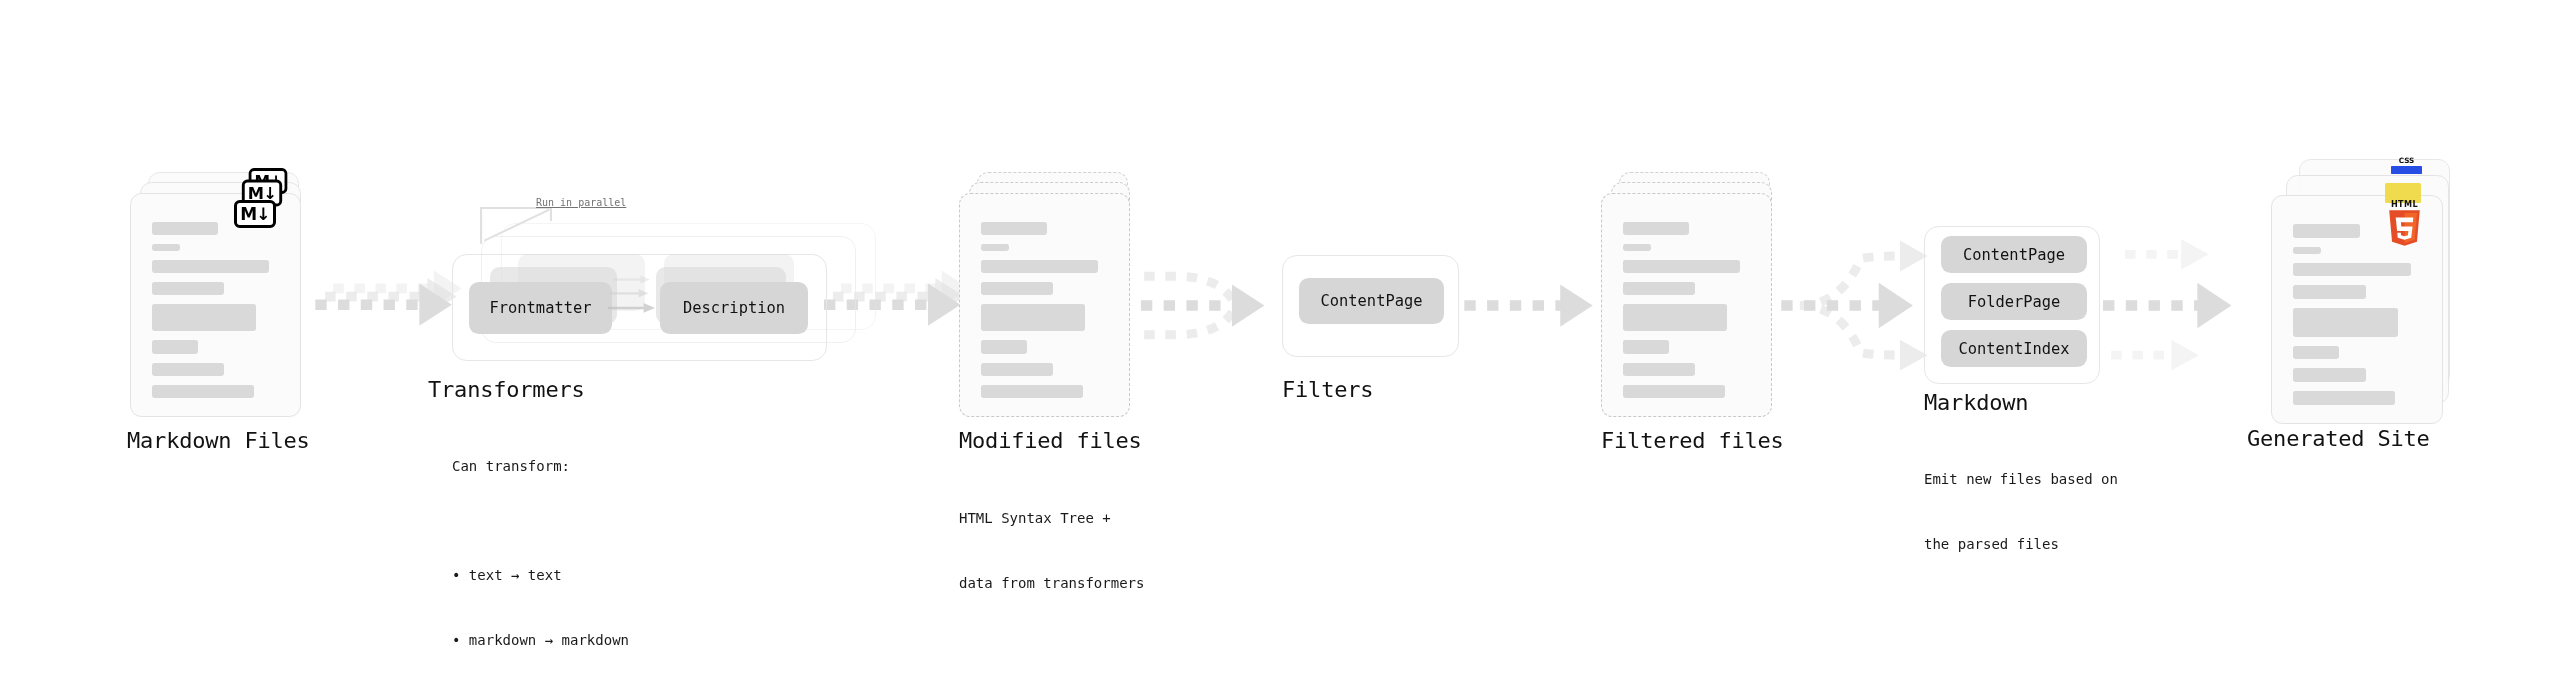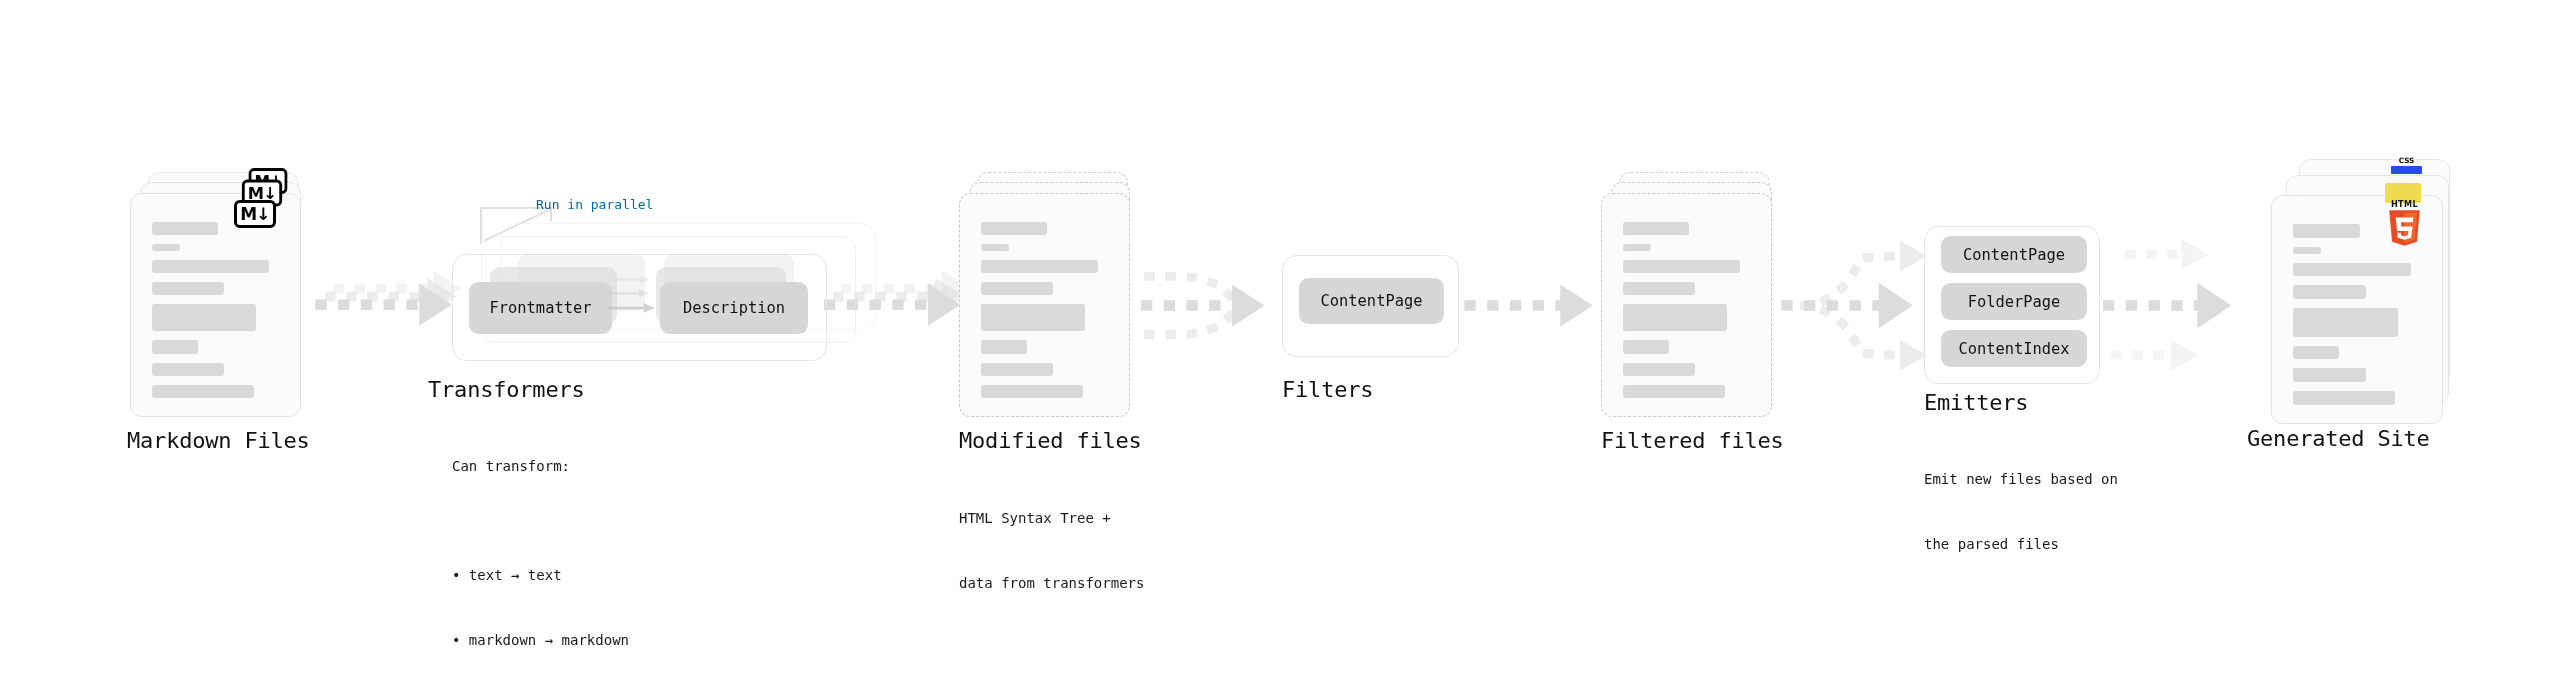--- a/index.html
+++ b/index.html
@@ -157,23 +157,24 @@
     justify-content: center;
     font-size: 15.4px;
     color: #121212;
     white-space: nowrap;
   }
   .pill.ghost2 { opacity: .30; background: #d6d6d6; }
   .pill.ghost1 { opacity: .55; background: #d6d6d6; }
 
   .parallel-note {
     position: absolute;
-    font-size: 13px;
-    color: #0369a1;
+    font-size: 10px;
+    color: #737373;
     white-space: nowrap;
+    text-decoration: underline;
   }
 
   svg.overlay {
     position: absolute;
     top: 0; left: 0;
     width: 2576px; height: 681px;
     pointer-events: none;
   }
 </style>
 </head>
@@ -398,21 +399,21 @@
     <div class="pill" style="left:1941px; top:236px; width:146px; height:37px;">
       <span>ContentPage</span>
     </div>
     <div class="pill" style="left:1941px; top:283px; width:146px; height:37px;">
       <span>FolderPage</span>
     </div>
     <div class="pill" style="left:1941px; top:330px; width:146px; height:37px;">
       <span>ContentIndex</span>
     </div>
   </div>
-  <div class="title" style="left:1924px; top:390px;">Emitters</div>
+  <div class="title" style="left:1924px; top:390px;">Markdown</div>
   <div class="subtitle" style="left:1924px; top:426px;">
     <div>Emit new files based on</div>
     <div>the parsed files</div>
   </div>
 
   <div class="node" style="left:2247px; top:159px;">
     <div class="card-stack" style="width:195px; height:260px;margin-left:24px;">
       <div class="card back2" style="left:28px; top:0px; width:151px; height:228px;"></div>
       <div class="card back1" style="left:14.6px; top:16.3px; width:163px; height:229px;"></div>
       <div class="card front" style="left:0px; top:36px; width:172px; height:229px;">

